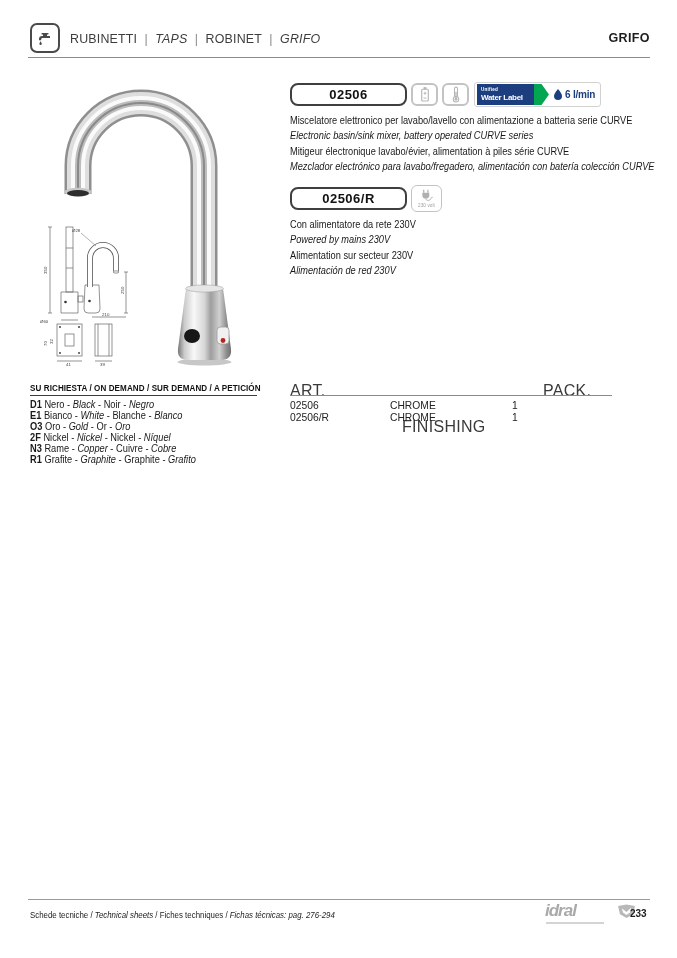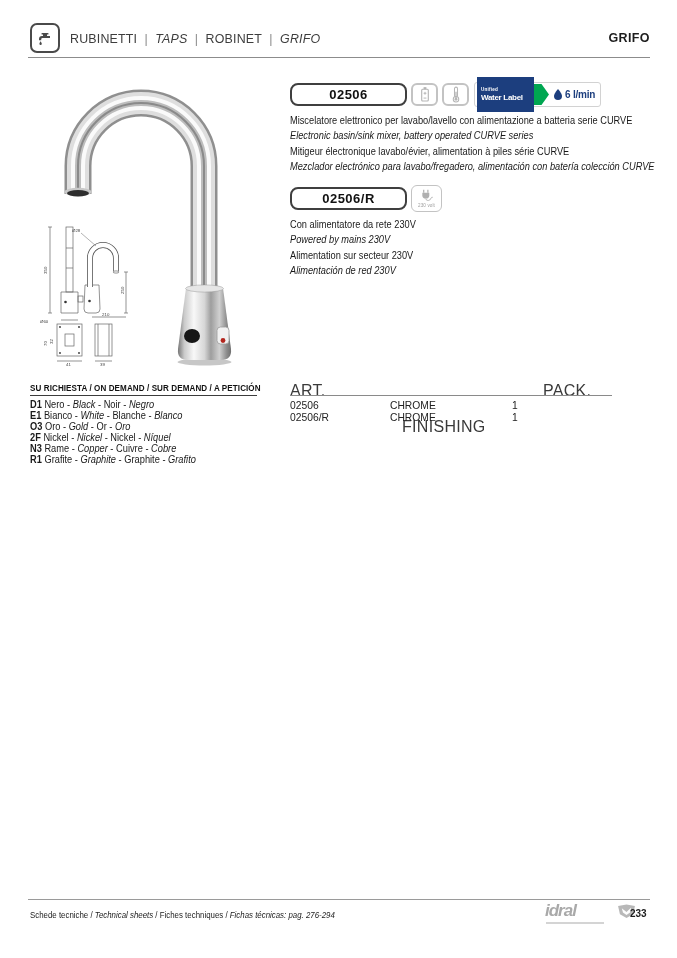--- a/index.html
+++ b/index.html
@@ -25,21 +25,21 @@
               font-size:13px; font-weight:bold; letter-spacing:.5px; color:#111; }
   .icon-box { width:27px; height:23px; border:2px solid #c3c3c3; border-radius:6px; background:#fff;
               display:flex; align-items:center; justify-content:center; }
   .plug-box { width:31px; height:27px; border:1.5px solid #c3c3c3; border-radius:6px; background:#fff;
               display:flex; flex-direction:column; align-items:center; justify-content:center; }
   .plug-box .volt { font-size:4.6px; color:#9e9e9e; margin-top:.5px; letter-spacing:.1px; }
 
   
   .water-label { left:474px; top:82px; width:127px; height:25px; border:1px solid #d2d2d2; border-radius:3px;
                  background:#fff; display:flex; align-items:center; }
-  .wl-navy { width:57px; height:35px; margin-left:2px; background:#1c3e7e; color:#fff;
+  .wl-navy { width:57px; height:21px; margin-left:2px; background:#1c3e7e; color:#fff;
              display:flex; flex-direction:column; justify-content:center; padding-left:4px; }
   .wl-top { font-size:4.6px; font-weight:bold; letter-spacing:.2px; }
   .wl-brand { font-size:8px; font-weight:bold; letter-spacing:-.3px; margin-top:.5px; white-space:nowrap; }
   .wl-arrow { width:15px; height:21px; background:#00a651;
               clip-path:polygon(0 0, 50% 0, 100% 50%, 50% 100%, 0 100%); }
   .wl-drop { margin-left:5px; }
   .wl-flow { margin-left:3px; font-size:10px; font-weight:bold; color:#1c3e7e; letter-spacing:-.2px; white-space:nowrap; }
 
   
   .desc { font-size:10.5px; line-height:15.4px; color:#191919; white-space:nowrap;

